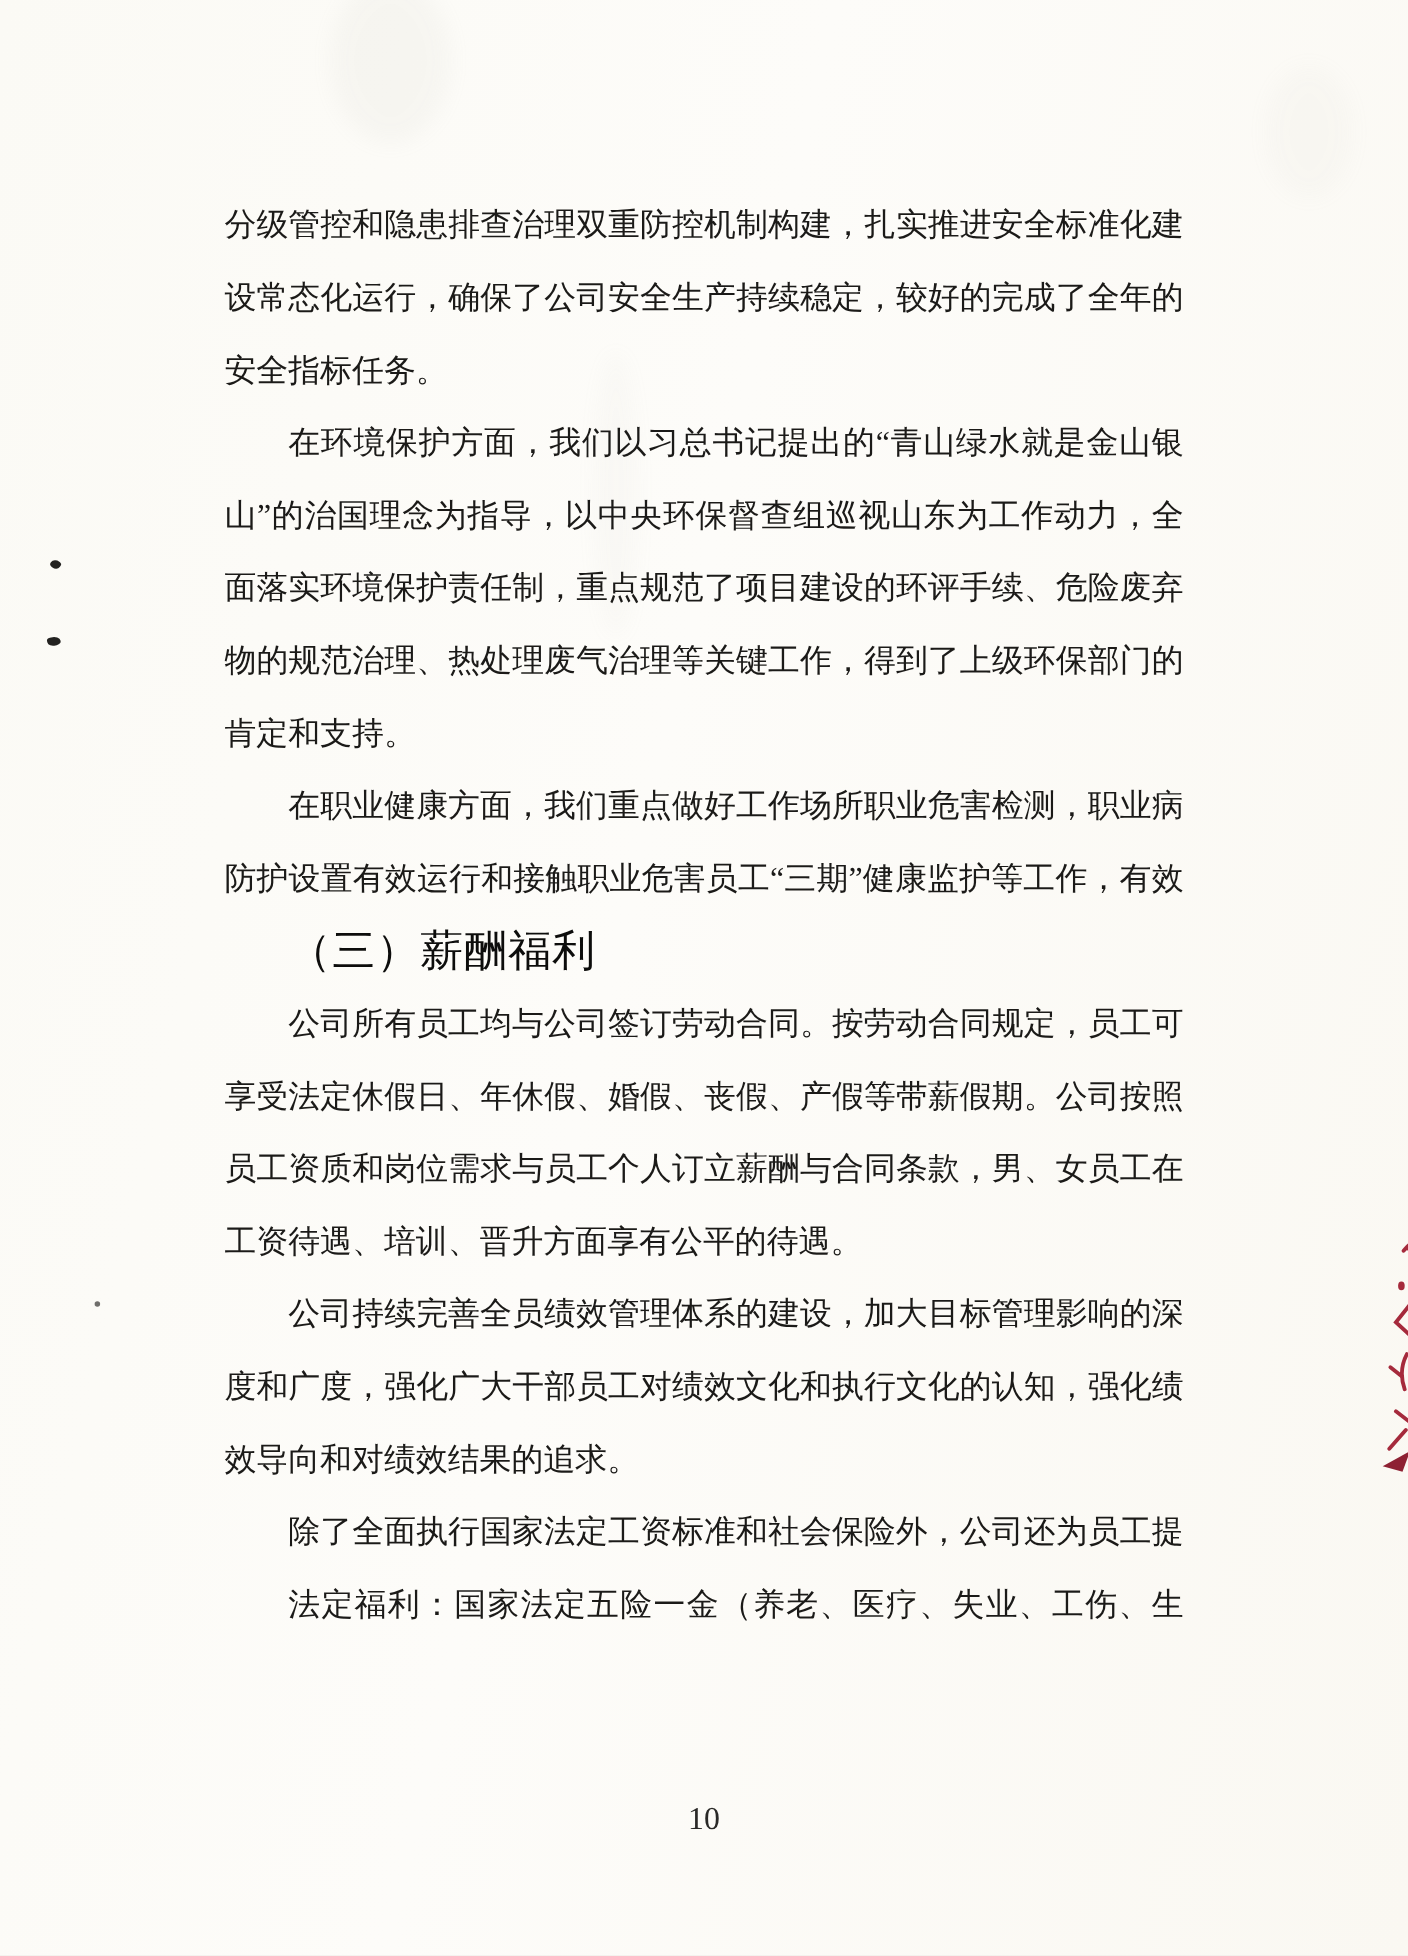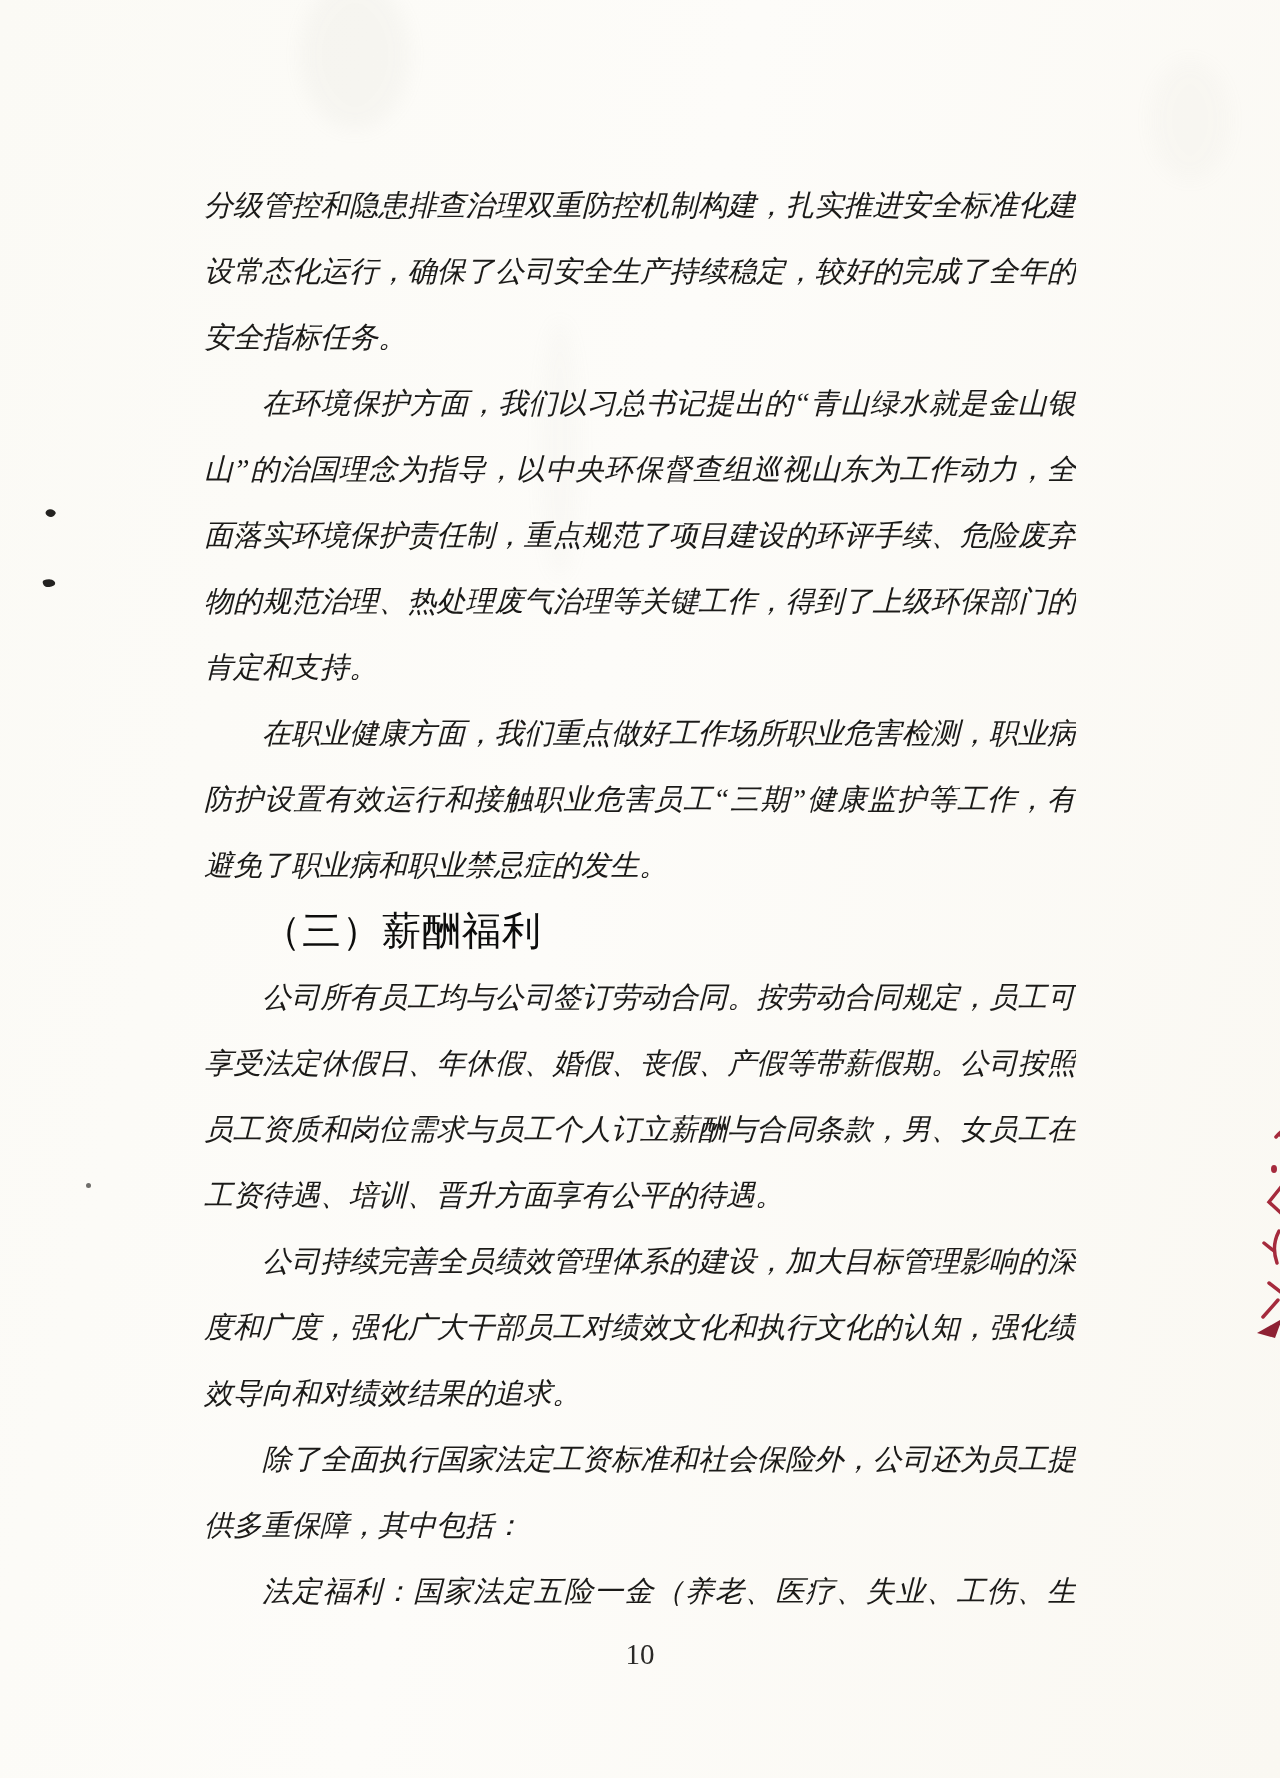--- a/index.html
+++ b/index.html
@@ -19,21 +19,20 @@
   .streak.c { left:1150px; top:60px; width:80px; height:120px; opacity:0.05; }
 
   .content {
     position:absolute; left:204px; top:172px; width:872px;
     color:#1b1a18;
   }
   .line {
     height:66px; line-height:66px;
     font-size:29px;
     overflow:hidden;
-    font-style:italic;
   }
   .line.full {
     text-align:justify;
     text-align-last:justify;
     text-justify:inter-ideograph;
   }
   .line.end { text-align:right; text-align-last:left; white-space:nowrap; }
   .line.indent { text-indent:58px; }
   .heading-line {
     height:66px; line-height:66px;
@@ -72,35 +71,33 @@
     <div class="line end">安全指标任务。</div>
 
     <div class="line full indent">在环境保护方面，我们以习总书记提出的“青山绿水就是金山银</div>
     <div class="line full">山”的治国理念为指导，以中央环保督查组巡视山东为工作动力，全</div>
     <div class="line full">面落实环境保护责任制，重点规范了项目建设的环评手续、危险废弃</div>
     <div class="line full">物的规范治理、热处理废气治理等关键工作，得到了上级环保部门的</div>
     <div class="line end">肯定和支持。</div>
 
     <div class="line full indent">在职业健康方面，我们重点做好工作场所职业危害检测，职业病</div>
     <div class="line full">防护设置有效运行和接触职业危害员工“三期”健康监护等工作，有效</div>
-    <div class="line end">避免了职业病和职业禁忌症的发生。</div>
 
     <div class="heading-line">（三）薪酬福利</div>
 
     <div class="line full indent">公司所有员工均与公司签订劳动合同。按劳动合同规定，员工可</div>
     <div class="line full">享受法定休假日、年休假、婚假、丧假、产假等带薪假期。公司按照</div>
     <div class="line full">员工资质和岗位需求与员工个人订立薪酬与合同条款，男、女员工在</div>
     <div class="line end">工资待遇、培训、晋升方面享有公平的待遇。</div>
 
     <div class="line full indent">公司持续完善全员绩效管理体系的建设，加大目标管理影响的深</div>
     <div class="line full">度和广度，强化广大干部员工对绩效文化和执行文化的认知，强化绩</div>
     <div class="line end">效导向和对绩效结果的追求。</div>
 
     <div class="line full indent">除了全面执行国家法定工资标准和社会保险外，公司还为员工提</div>
-    <div class="line end">供多重保障，其中包括：</div>
 
     <div class="line full indent">法定福利：国家法定五险一金（养老、医疗、失业、工伤、生育、</div>
   </div>
 
   <div class="page-number">10</div>
 
   <div class="speck s1"></div>
   <div class="speck s2"></div>
   <div class="speck s3"></div>
 

